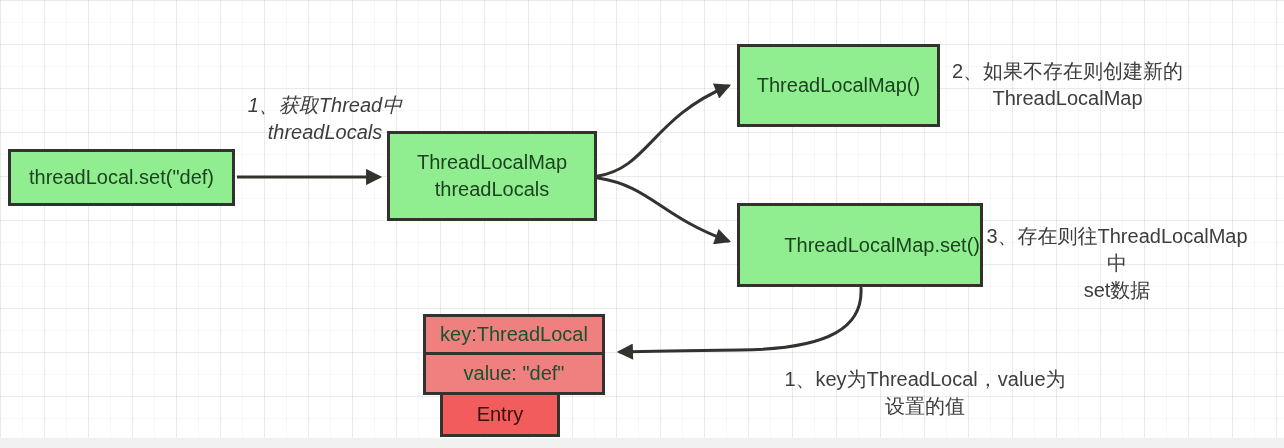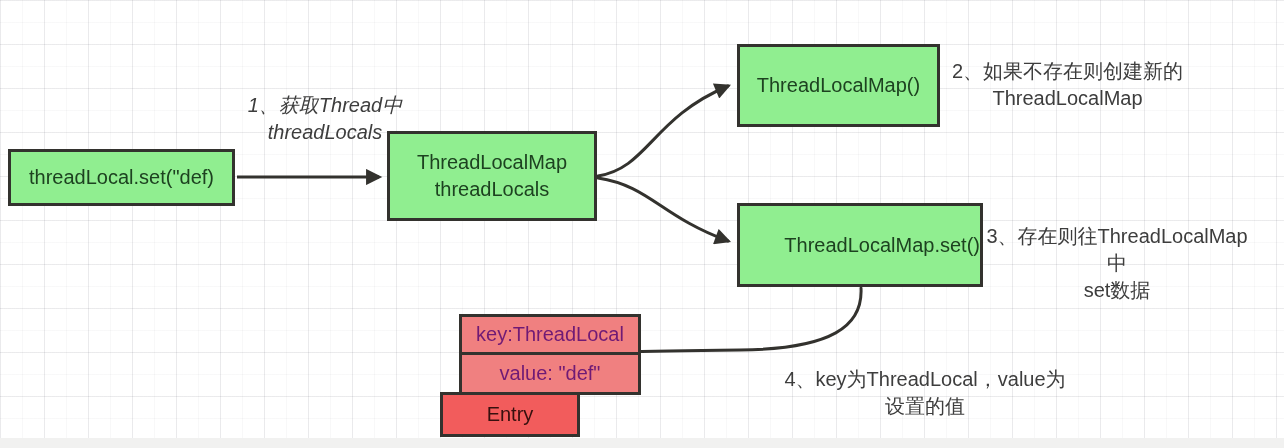--- a/index.html
+++ b/index.html
@@ -33,30 +33,30 @@
     display: flex;
     align-items: center;
     justify-content: center;
     text-align: center;
     white-space: pre-line;
     font-size: 20px;
     line-height: 27px;
     z-index: 2;
   }
   .node.green { background: #90ee90; color: #1d4220; }
-  .node.pink  { background: #f08080; color: #701a75; margin-left: 36px; }
+  .node.pink  { background: #f08080; color: #14532d; }
   .node.red   { background: #f25c5c; color: #36100e; }
 
   .node-set      { left: 8px;   top: 149px; width: 227px; height: 57px; }
   .node-locals   { left: 387px; top: 131px; width: 210px; height: 90px; }
   .node-ctor     { left: 737px; top: 44px;  width: 203px; height: 83px; }
   .node-mapset   { left: 737px; top: 203px; width: 246px; height: 84px; justify-content: flex-end; }
   .node-key      { left: 423px; top: 314px; width: 182px; height: 41px; z-index: 4; }
   .node-value    { left: 423px; top: 352px; width: 182px; height: 43px; z-index: 4; }
-  .node-entry    { left: 440px; top: 392px; width: 140px; height: 45px; z-index: 1; text-align: right; }
+  .node-entry    { left: 440px; top: 392px; width: 120px; height: 45px; z-index: 1; text-align: right; }
 
   .annotation {
     position: absolute;
     color: #3d3d3d;
     font-size: 20px;
     line-height: 27px;
     text-align: center;
     white-space: pre-line;
     z-index: 2;
   }
@@ -122,18 +122,18 @@
   <div class="node red node-entry">
     <span>Entry</span>
   </div>
 
   <div class="annotation annot-1">1、获取Thread中
 threadLocals</div>
   <div class="annotation annot-2">2、如果不存在则创建新的
 ThreadLocalMap</div>
   <div class="annotation annot-3">3、存在则往ThreadLocalMap中
 set数据</div>
-  <div class="annotation annot-4">4、key为ThreadLocal，value为
+  <div class="annotation annot-4">1、key为ThreadLocal，value为
 设置的值</div>
 
   <div class="bottom-strip"></div>
 
 </div>
 
 </body></html>

